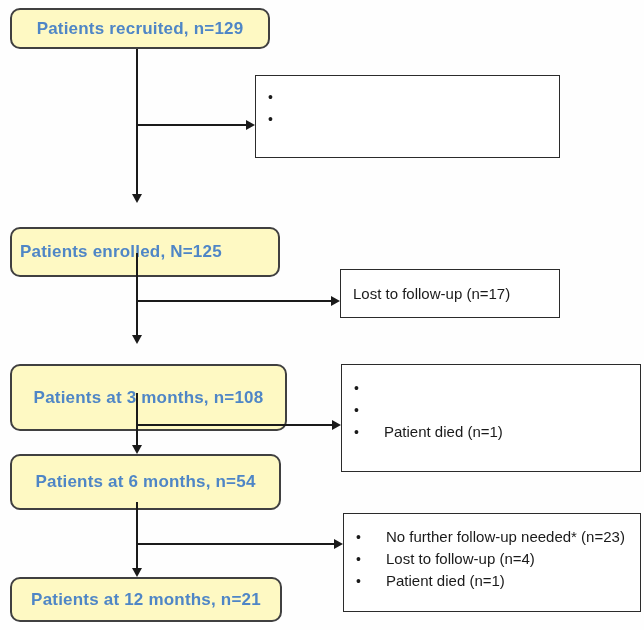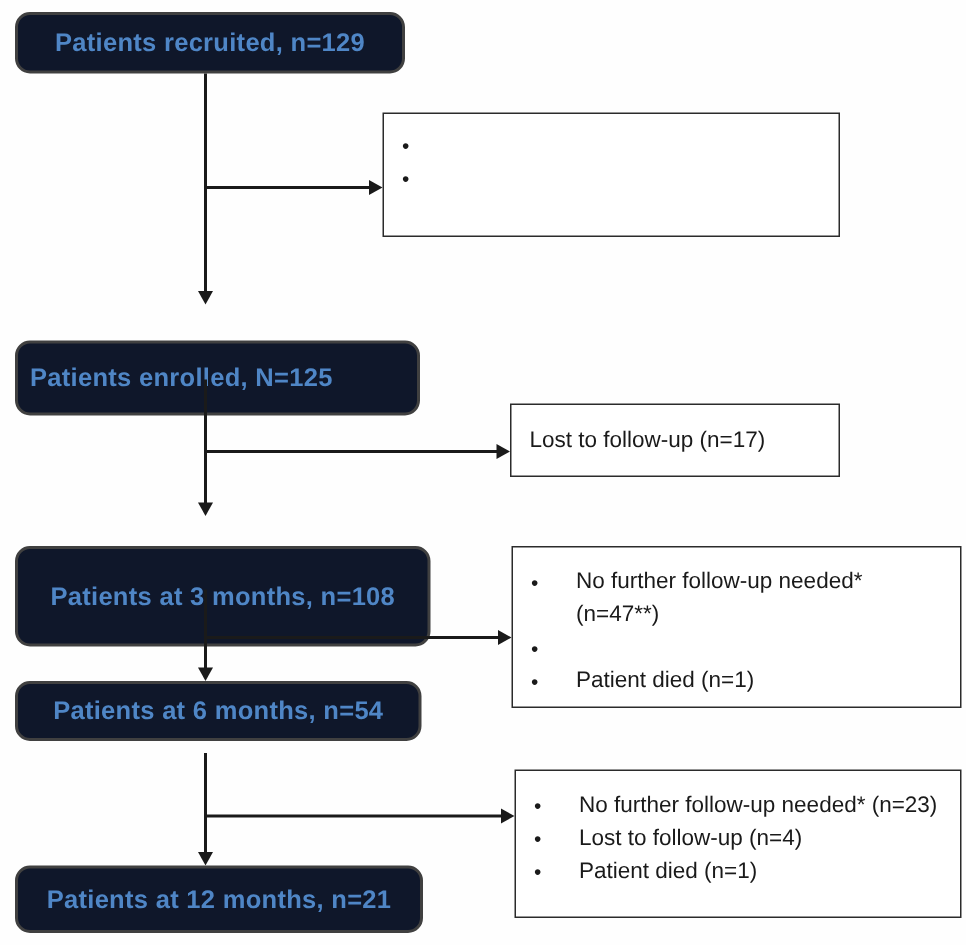--- a/index.html
+++ b/index.html
@@ -7,21 +7,21 @@
     position:relative;
     width:644px;height:630px;
     background:#fefefe;
     font-family:"Liberation Sans", sans-serif;
     overflow:hidden;
   }
   
   .stage{
     position:absolute;
     box-sizing:border-box;
-    background:#0f172a;
+    background:#fef9c3;
     border:2px solid #404040;
     border-radius:10px;
     color:#4f86c6;
     font-weight:bold;
     font-size:17px;
     display:flex;
     align-items:center;
     justify-content:center;
     letter-spacing:.2px;
   }
@@ -69,21 +69,21 @@
   </div>
 
   <div class="stage align-left" style="left:10px;top:203px;width:270px;height:50px;">
     <span>Patients enrolled, N=125</span>
   </div>
 
   <div class="stage" style="left:10px;top:364px;width:277px;height:67px;">
     <span>Patients at 3 months, n=108</span>
   </div>
 
-  <div class="stage" style="left:10px;top:454px;width:271px;height:40px;">
+  <div class="stage" style="left:10px;top:454px;width:271px;height:56px;">
     <span>Patients at 6 months, n=54</span>
   </div>
 
   <div class="stage" style="left:10px;top:577px;width:272px;height:45px;">
     <span>Patients at 12 months, n=21</span>
   </div>
 
   <div class="side-box" style="left:255px;top:75px;width:305px;height:83px;padding-top:10px;">
     <ul class="bullets">
       <li class="bullet-row">
@@ -96,21 +96,20 @@
   </div>
 
   <div class="side-box" style="left:340px;top:269px;width:220px;height:49px;">
     <div class="plain-text">Lost to follow-up (n=17)</div>
   </div>
 
   <div class="side-box" style="left:341px;top:364px;width:300px;height:108px;padding-top:12px;">
     <ul class="bullets">
       <li class="bullet-row">
         <span class="bullet-dot">•</span>
-        <span class="bullet-text" style="max-width:215px;">No further follow-up needed* (n=47**)</span>
       </li>
       <li class="bullet-row">
         <span class="bullet-dot">•</span>
       </li>
       <li class="bullet-row">
         <span class="bullet-dot">•</span>
         <span class="bullet-text">Patient died (n=1)</span>
       </li>
     </ul>
   </div>

